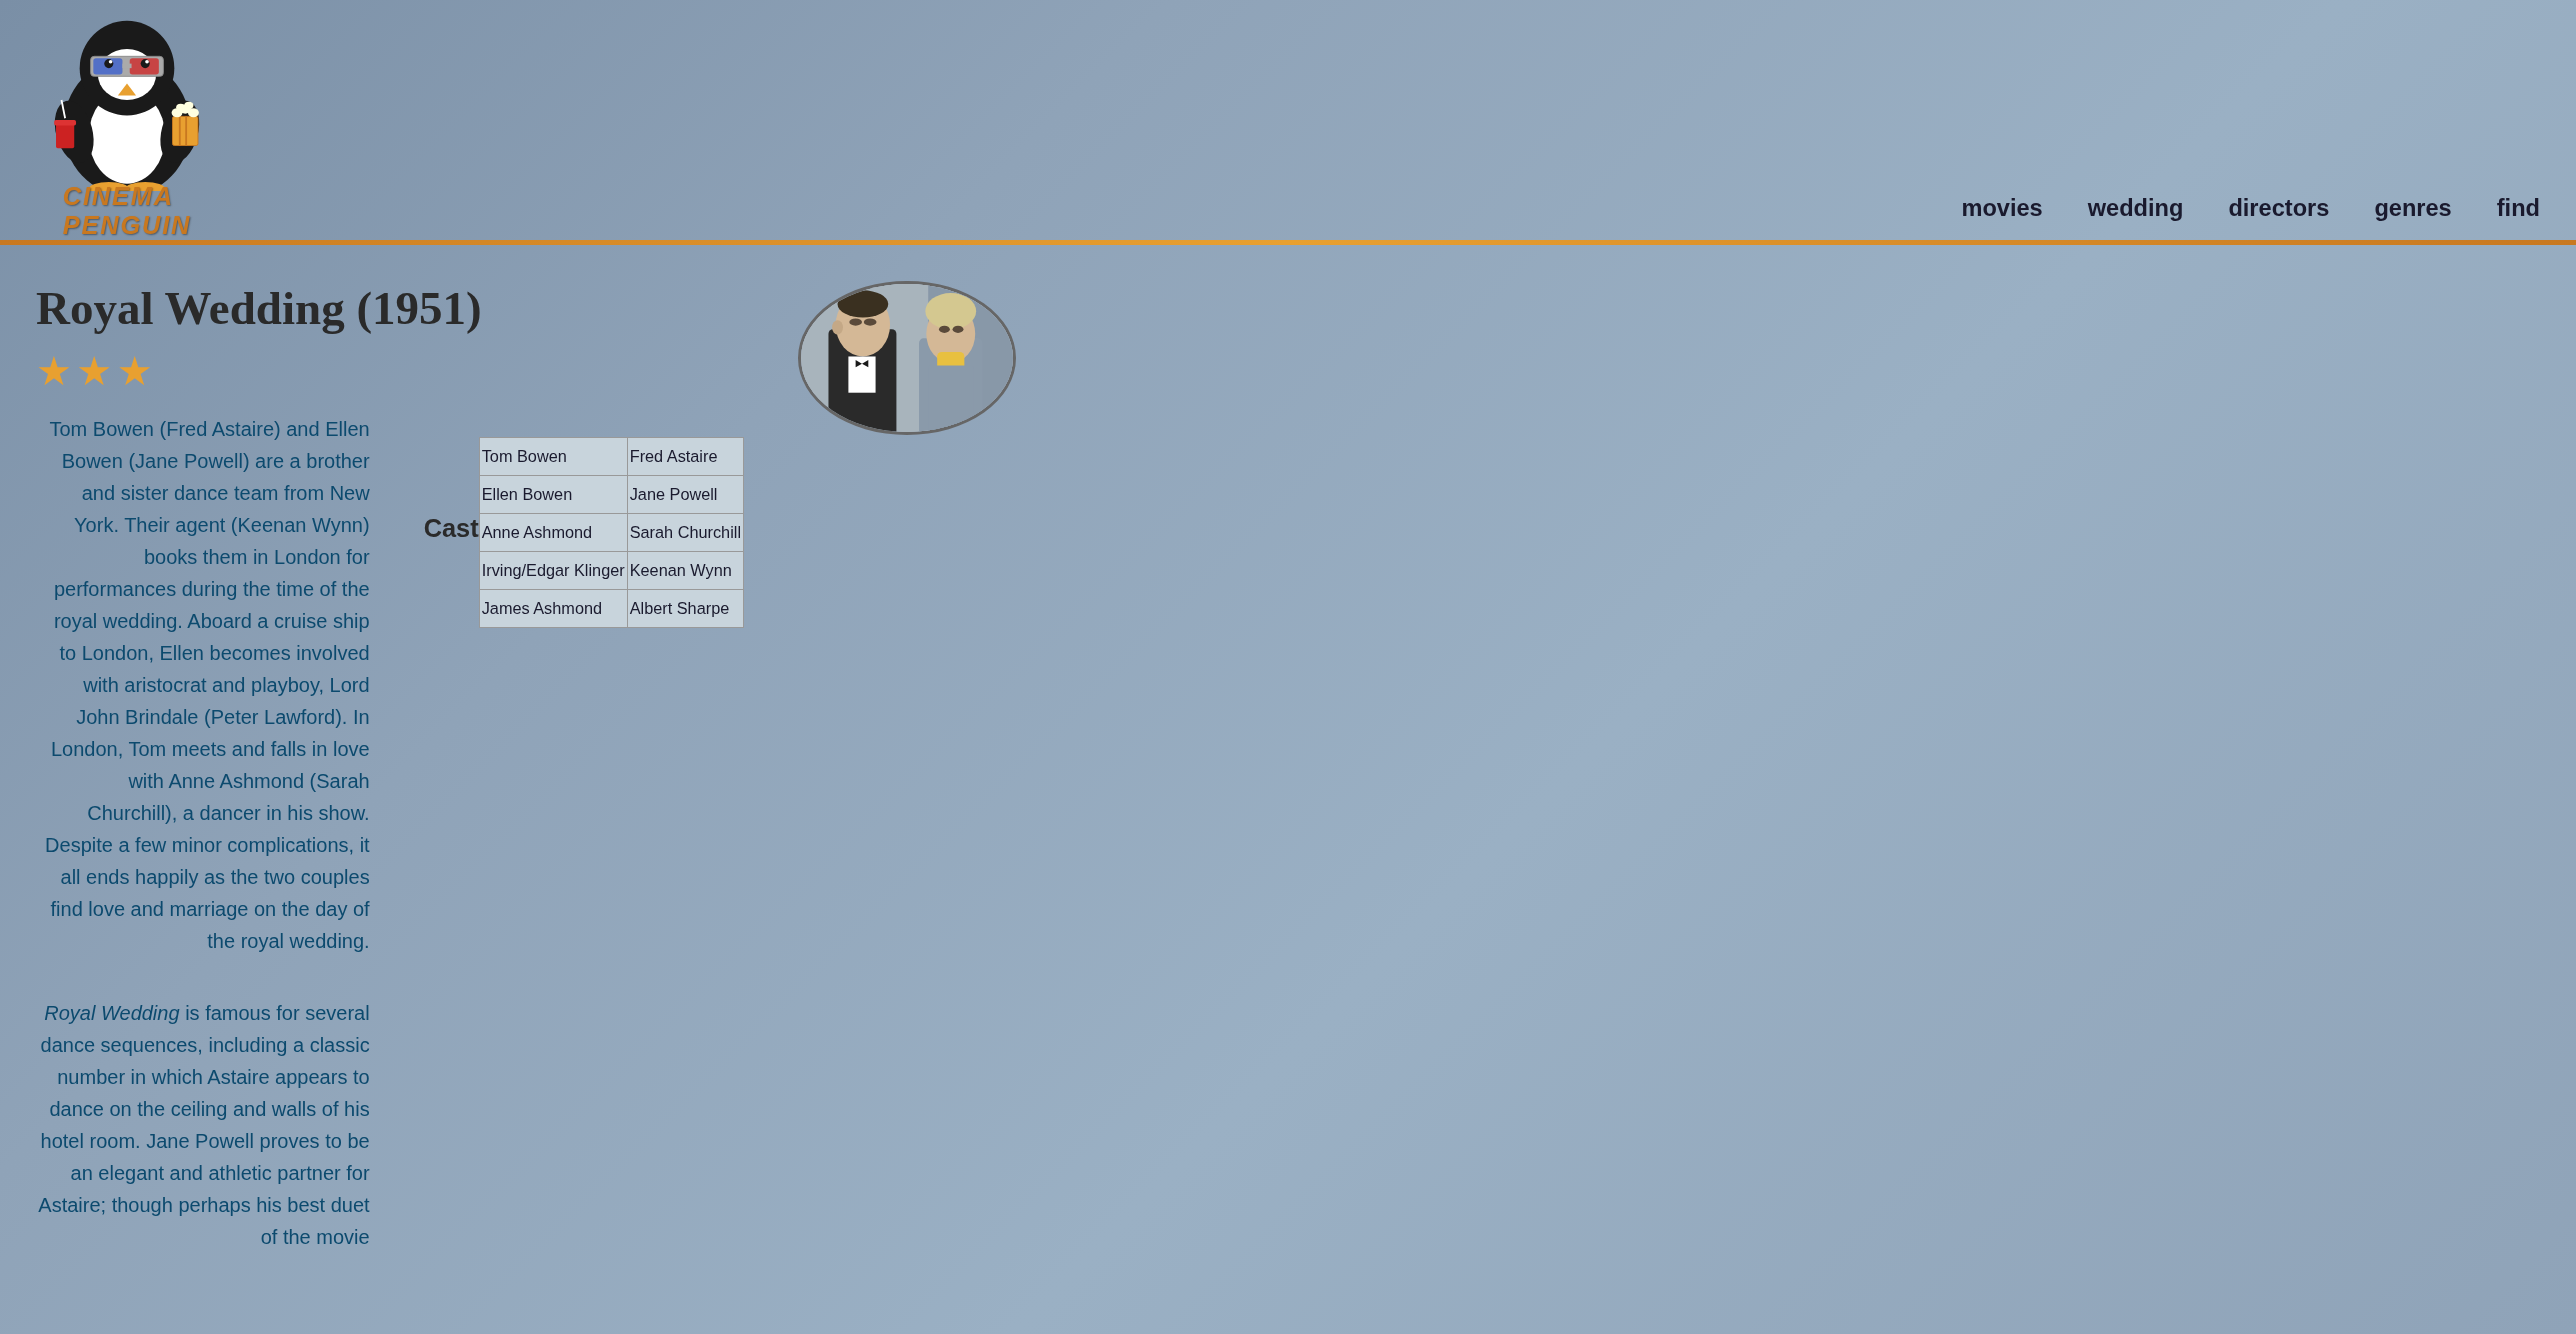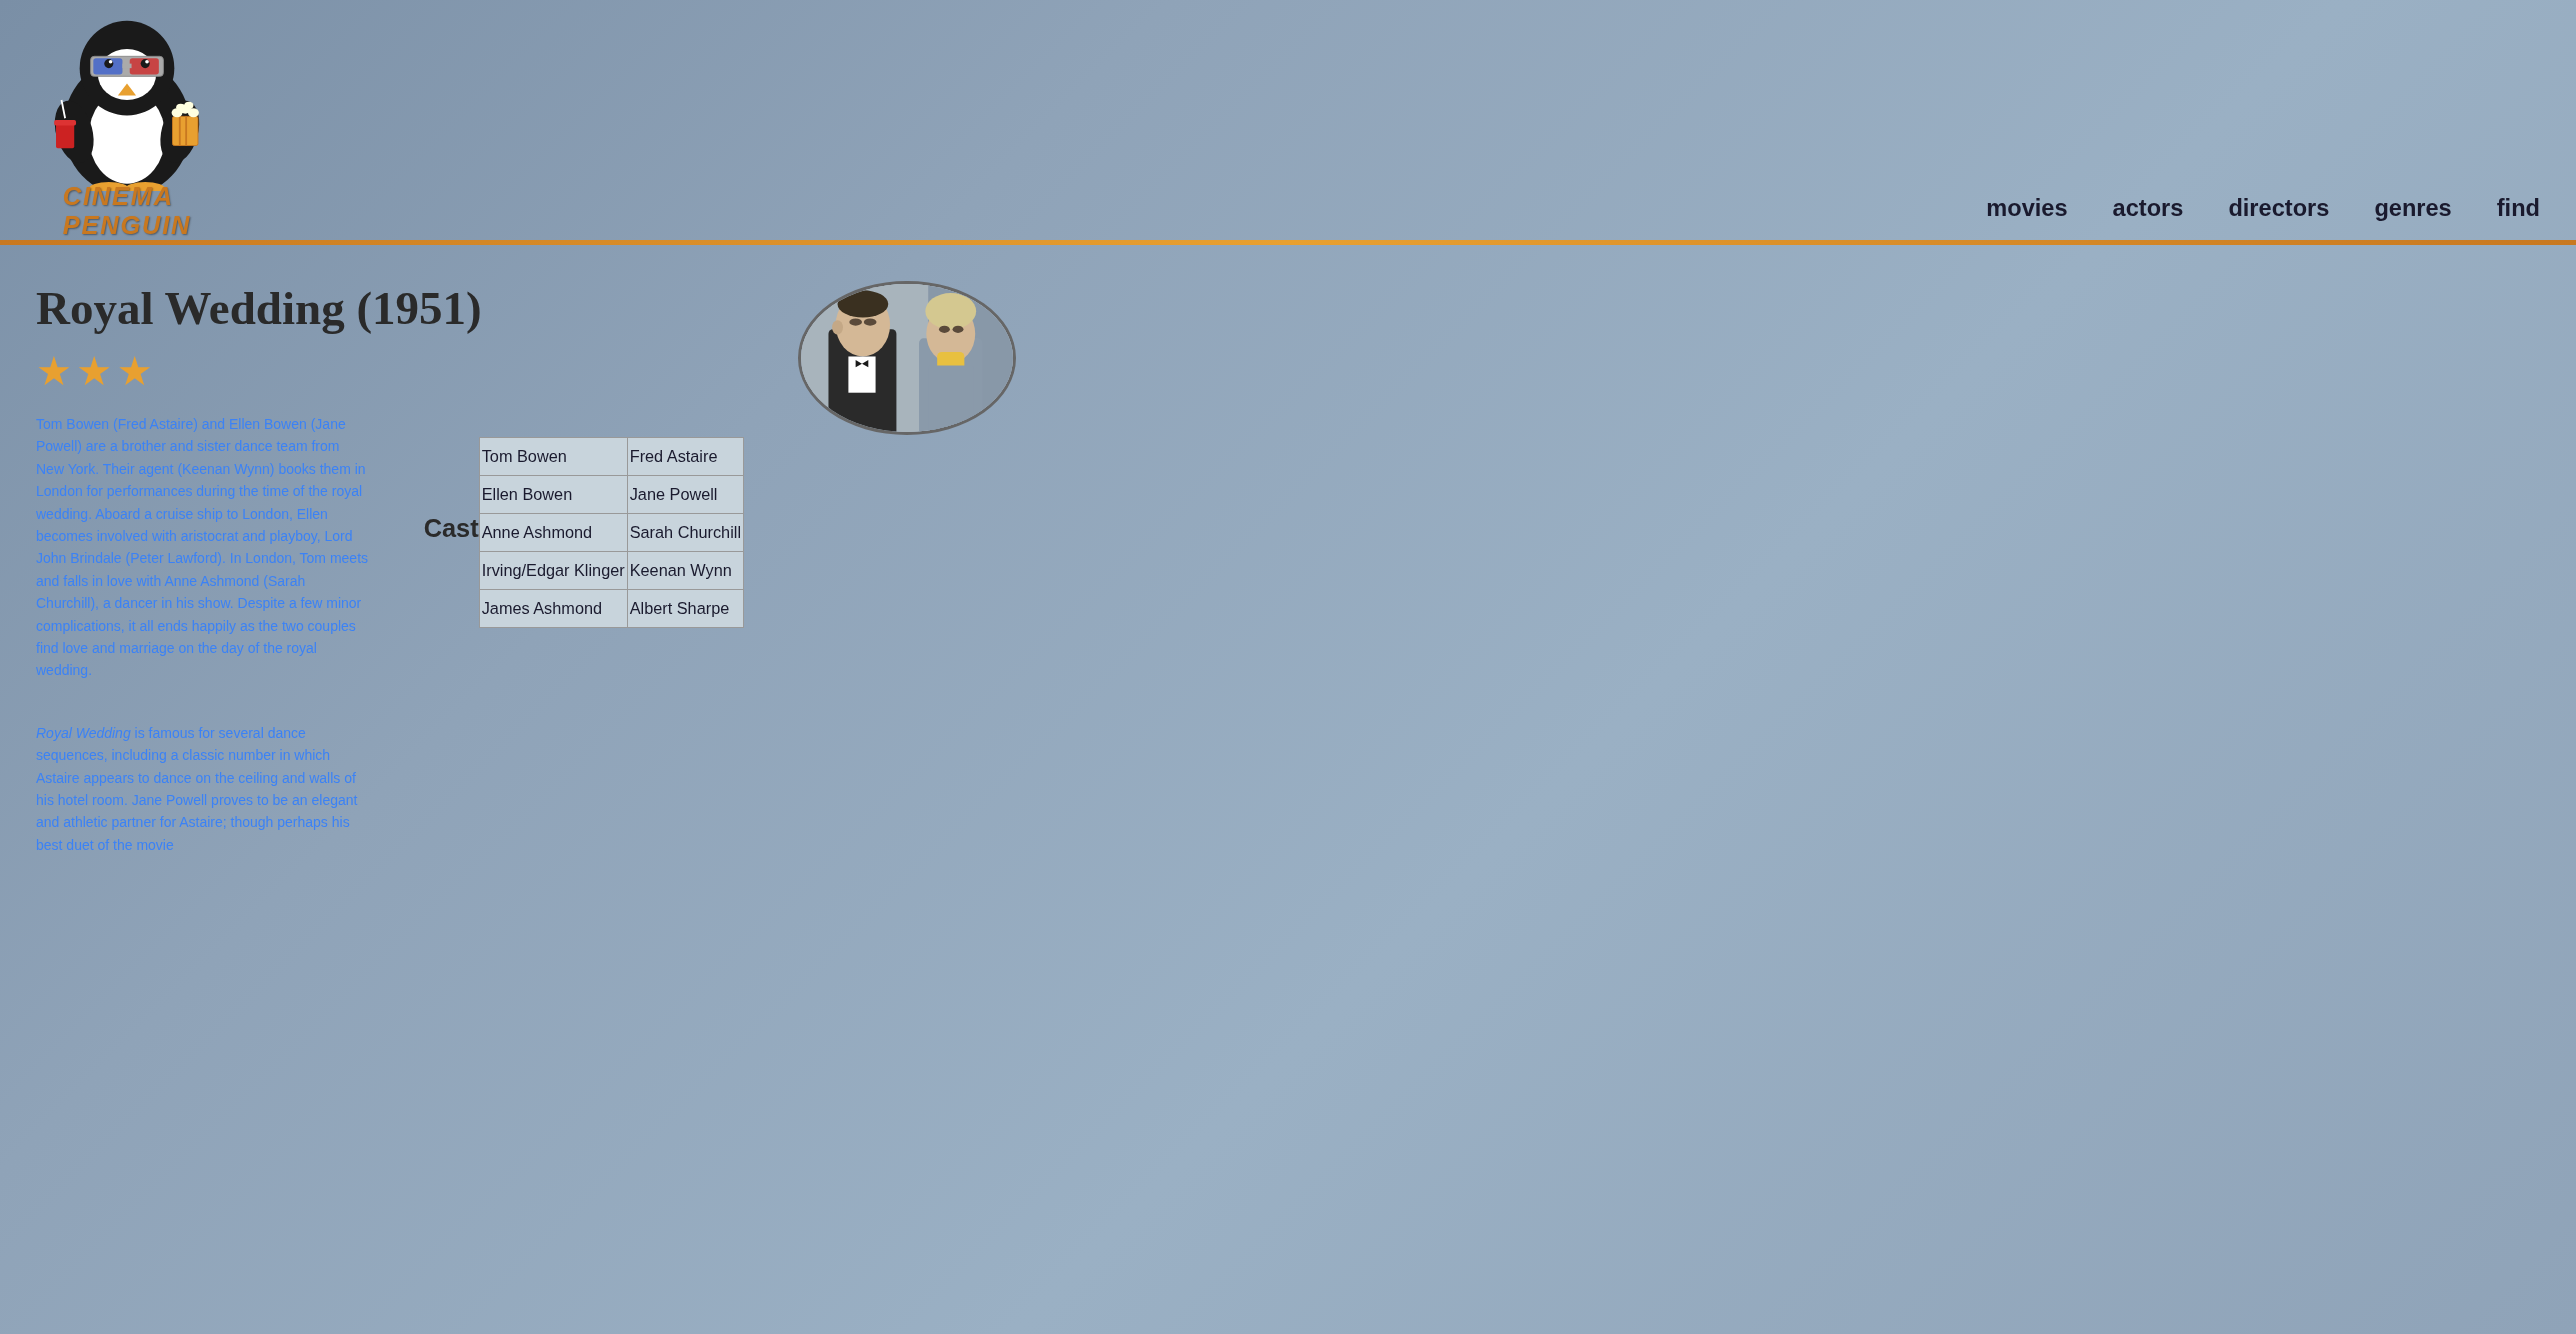--- a/index.html
+++ b/index.html
@@ -85,25 +85,26 @@
     }
 
     .stars {
       font-size: 40px;
       color: #e8a030;
       margin-bottom: 18px;
       letter-spacing: 4.5px;
     }
 
     .synopsis-text {
-      font-size: 14px;
+      font-size: 20px;
       line-height: 1.6;
-      color: #3b82f6;
+      color: #0c4a6e;
       margin-bottom: 23px;
       font-family: Arial, sans-serif;
+      text-align: right;
     }
 
     .synopsis-text em {
       font-style: italic;
     }
 
     .cast-section {
       margin-top: 24px;
       display: flex;
       flex-direction: row;
@@ -289,21 +290,21 @@
       <ellipse cx="120" cy="198" rx="22" ry="8" fill="#e8a030"></ellipse>
     </svg>
     <div class="site-name">
       <span>CINEMA</span><br>
       <span>PENGUIN</span>
     </div>
   </div>
 
   <nav class="nav-area">
     <a class="nav-link" href="#">movies</a>
-    <a class="nav-link" href="#">actors</a>
+    <a class="nav-link" href="#">wedding</a>
     <a class="nav-link" href="#">directors</a>
     <a class="nav-link" href="#">genres</a>
     <a class="nav-link" href="#">find</a>
   </nav>
 </div>
 
 <div class="divider"></div>
 
 <div class="main-content">
   <div class="left-content">

